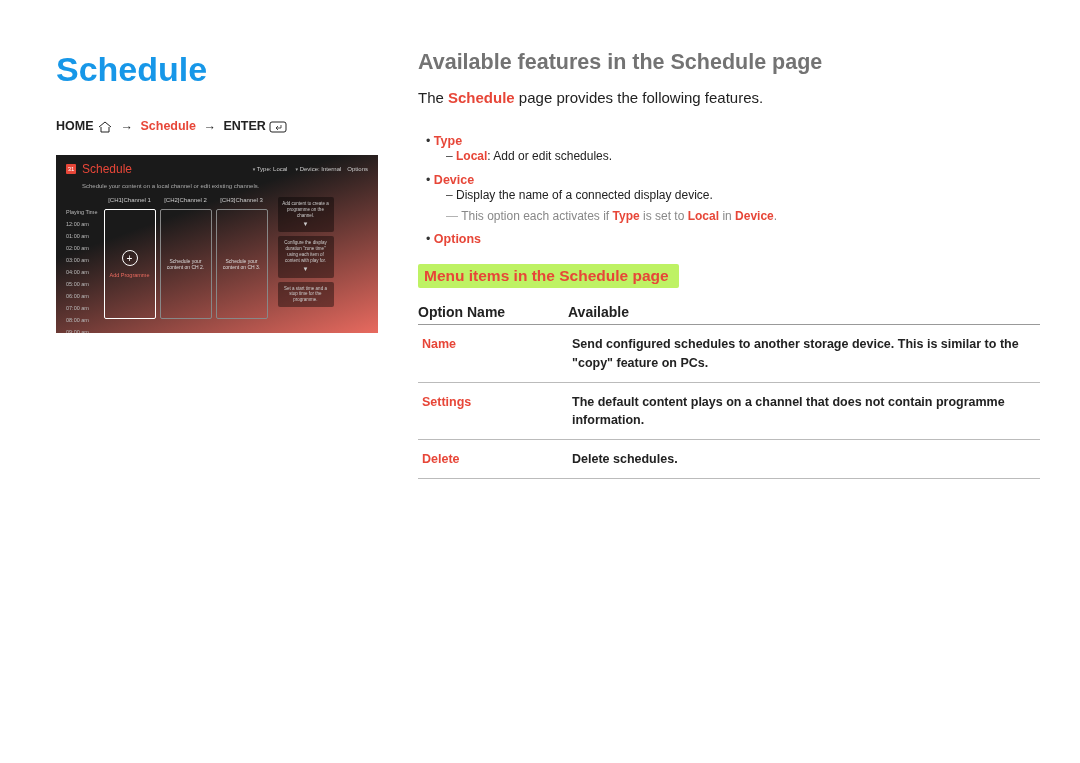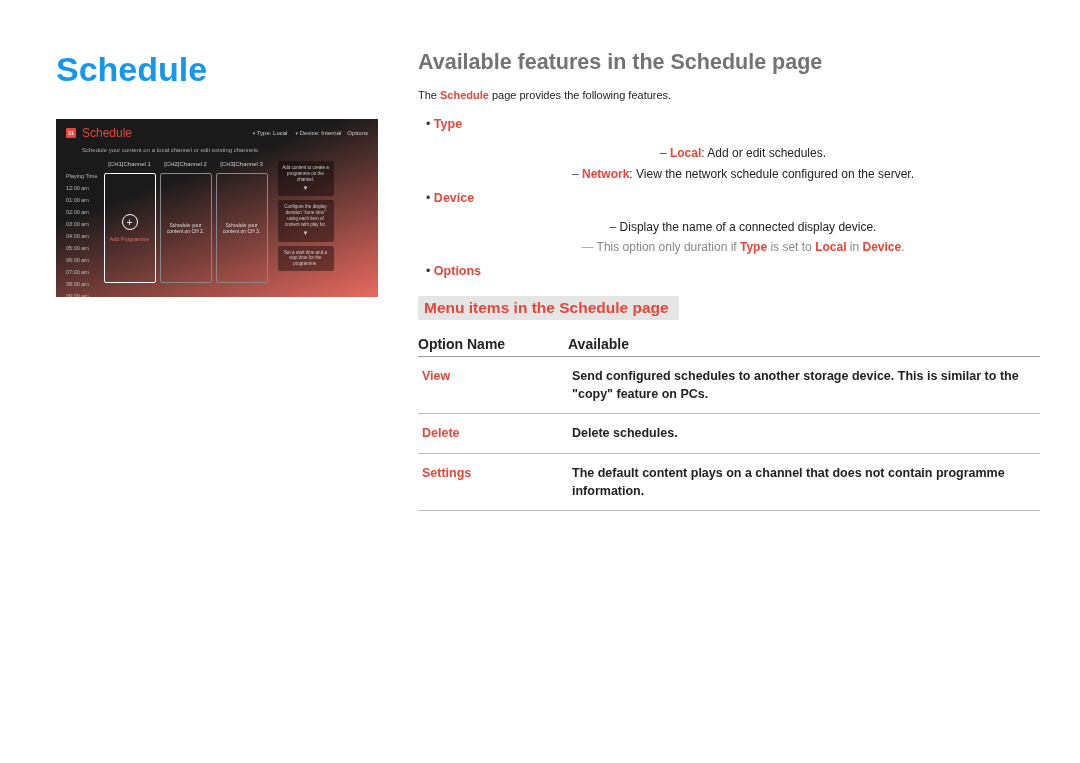--- a/index.html
+++ b/index.html
@@ -107,58 +107,76 @@
   }
   .ss-info .arrowdown { font-size:6px; margin-top:2px; }
 
   
   .section-title {
     font-size: 21.5px;
     font-weight: bold;
     color: #737373;
     margin-bottom: 14px;
   }
-  .intro { font-size: 11px; margin-bottom: 16px; }
+  .intro { font-size: 15px; margin-bottom: 28px; }
   .intro .red { color: #e74638; font-weight: bold; }
 
   .feature-list { list-style: none; padding-left: 8px; margin-bottom: 18px; font-size: 12.5px; }
   .feature-list > li { margin-bottom: 8px; }
   .bul::before { content: "• "; color:#333; }
   .lbl-red { color: #e74638; font-weight: bold; }
-  .sub-list { list-style:none; padding-left: 20px; margin-top:14px;text-align:center; }
+  .sub-list { list-style:none; padding-left: 20px; margin-top:0; }
   .sub-list li { margin-bottom:4px; font-size:12px; line-height:1.4; }
   .sub-list li::before { content:"‒  "; color:#444; }
   .sub-list li.note { color:#888; }
   .sub-list li.note::before { content:"―  "; color:#aaa; }
   .sub-list li .lbl-red { color:#e74638; font-weight:bold; }
   .sub-list li .note-red { color:#e74638; }
 
   .highlight-heading {
     display:inline-block;
-    background: #e5e5e5;
+    background: #bef264;
     color:#e74638;
     font-weight:bold;
     font-size:15.5px;
     padding: 3px 10px 3px 6px;
     border-radius:2px;
     margin-bottom: 16px;
   }
 
   .tbl { width:100%; border-collapse: collapse; font-size:12.5px; }
   .tbl th { text-align:left; font-size:14px; font-weight:bold; padding-bottom:4px; border-bottom:1px solid #999; }
   .tbl td { padding: 10px 4px; border-bottom:1px solid #bbb; vertical-align:top; line-height:1.45;font-weight:bold; }
   .tbl td.opt { color:#e74638; font-weight:bold; width:150px; }
 </style>
 </head>
 <body>
 
 <div class="page">
   <div class="left-col">
     <h1 class="main-title">Schedule</h1>
 
+    <div class="breadcrumb">
+      <span>HOME</span>
+      <span class="bc-icon home-icon">
+        <svg viewBox="0 0 16 12" width="16" height="12">
+            <path d="M2 6 L8 1 L14 6 M4 6 V11 H12 V6" fill="none" stroke="#222" stroke-width="1"></path>
+          </svg>
+      </span>
+      <span class="bc-arrow">→</span>
+      <span class="bc-red">Schedule</span>
+      <span class="bc-arrow">→</span>
+      <span>ENTER</span>
+      <span class="bc-icon enter-icon">
+        <svg viewBox="0 0 18 12" width="18" height="12">
+            <rect x="1" y="1" width="16" height="10" rx="2" fill="none" stroke="#222" stroke-width="1"></rect>
+            <path d="M12 4 V7 H7 M7 7 L9 5 M7 7 L9 9" fill="none" stroke="#222" stroke-width="0.8"></path>
+          </svg>
+      </span>
+    </div>
 
     <div class="screenshot">
       <div class="ss-header">
         <span class="ss-calicon">31</span>
         <span class="ss-title">Schedule</span>
         <span class="ss-hspace"></span>
         <span class="ss-hitem"><span class="ss-chev">▾</span> <span>Type: Local</span></span>
         <span class="ss-hitem"><span class="ss-chev">▾</span> <span>Device: Internal</span></span>
         <span class="ss-hitem">Options</span>
       </div>
@@ -212,55 +230,54 @@
     <h2 class="section-title">Available features in the Schedule page</h2>
     <p class="intro">
       <span>The </span><span class="red">Schedule</span><span> page provides the following features.</span>
     </p>
 
     <ul class="feature-list">
       <li class="bul">
         <span class="lbl-red">Type</span>
         <ul class="sub-list">
           <li><span class="lbl-red">Local</span><span>: Add or edit schedules.</span></li>
-          <li><span class="lbl-red">Network</span><span>: View the network schedule configured on the server.</span></li>
         </ul>
       </li>
       <li class="bul">
         <span class="lbl-red">Device</span>
         <ul class="sub-list">
           <li>Display the name of a connected display device.</li>
           <li class="note">
-            <span>This option only duration if </span><span class="note-red" style="font-weight:bold">Type</span><span> is set to </span><span class="note-red" style="font-weight:bold">Local</span><span> in </span><span class="note-red" style="font-weight:bold">Device</span><span>.</span>
+            <span>This option each activates if </span><span class="note-red" style="font-weight:bold">Type</span><span> is set to </span><span class="note-red" style="font-weight:bold">Local</span><span> in </span><span class="note-red" style="font-weight:bold">Device</span><span>.</span>
           </li>
         </ul>
       </li>
       <li class="bul">
         <span class="lbl-red">Options</span>
       </li>
     </ul>
 
     <div class="highlight-heading">Menu items in the Schedule page</div>
 
     <table class="tbl">
       <thead>
         <tr>
           <th>Option Name</th>
           <th>Available</th>
         </tr>
       </thead>
       <tbody>
         <tr>
-          <td class="opt">View</td>
+          <td class="opt">Name</td>
           <td>Send configured schedules to another storage device. This is similar to the "copy" feature on PCs.</td>
+        </tr>
+        <tr>
+          <td class="opt">Settings</td>
+          <td>The default content plays on a channel that does not contain programme information.</td>
         </tr>
         <tr>
           <td class="opt">Delete</td>
           <td>Delete schedules.</td>
-        </tr>
-        <tr>
-          <td class="opt">Settings</td>
-          <td>The default content plays on a channel that does not contain programme information.</td>
         </tr>
       </tbody>
     </table>
   </div>
 </div>
 
 </body></html>

